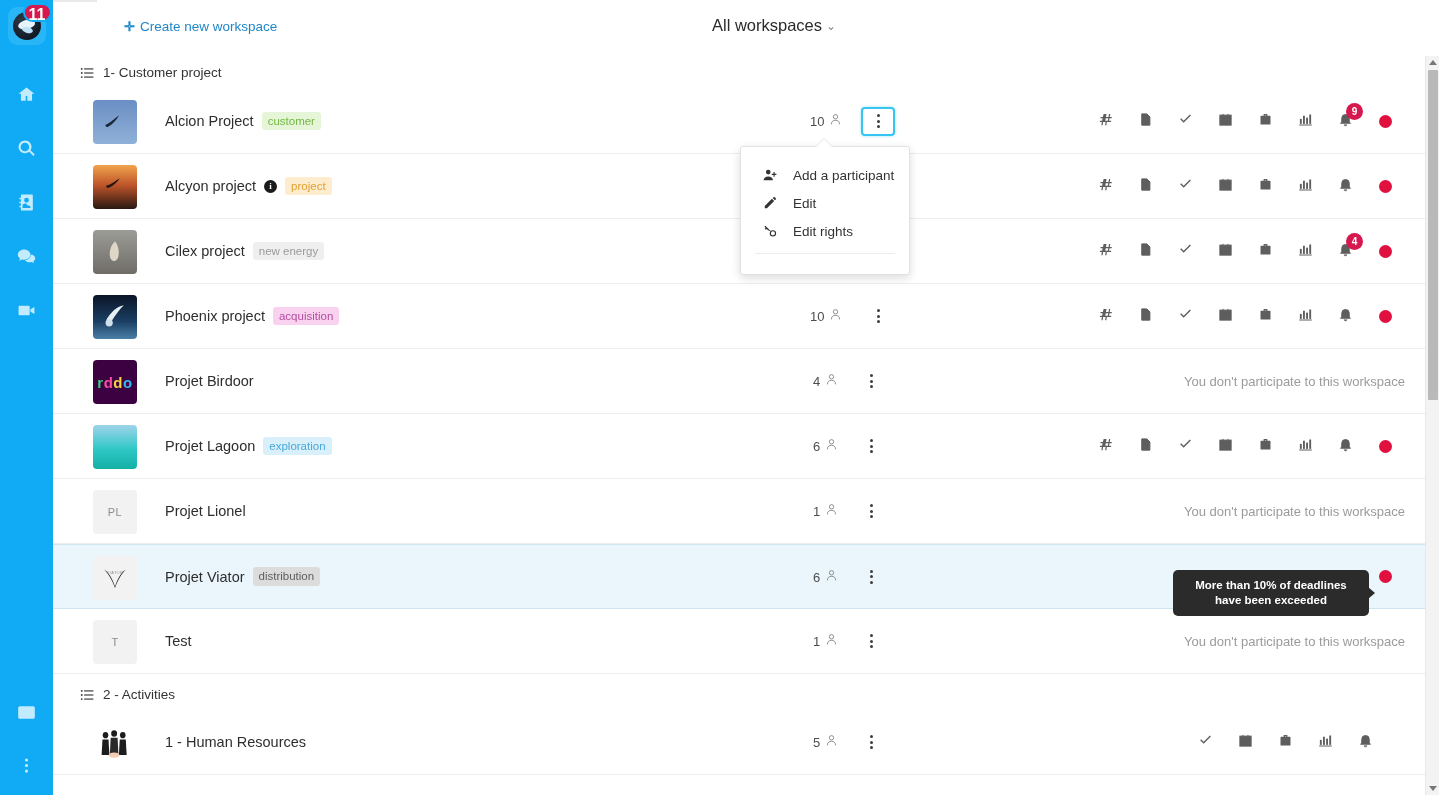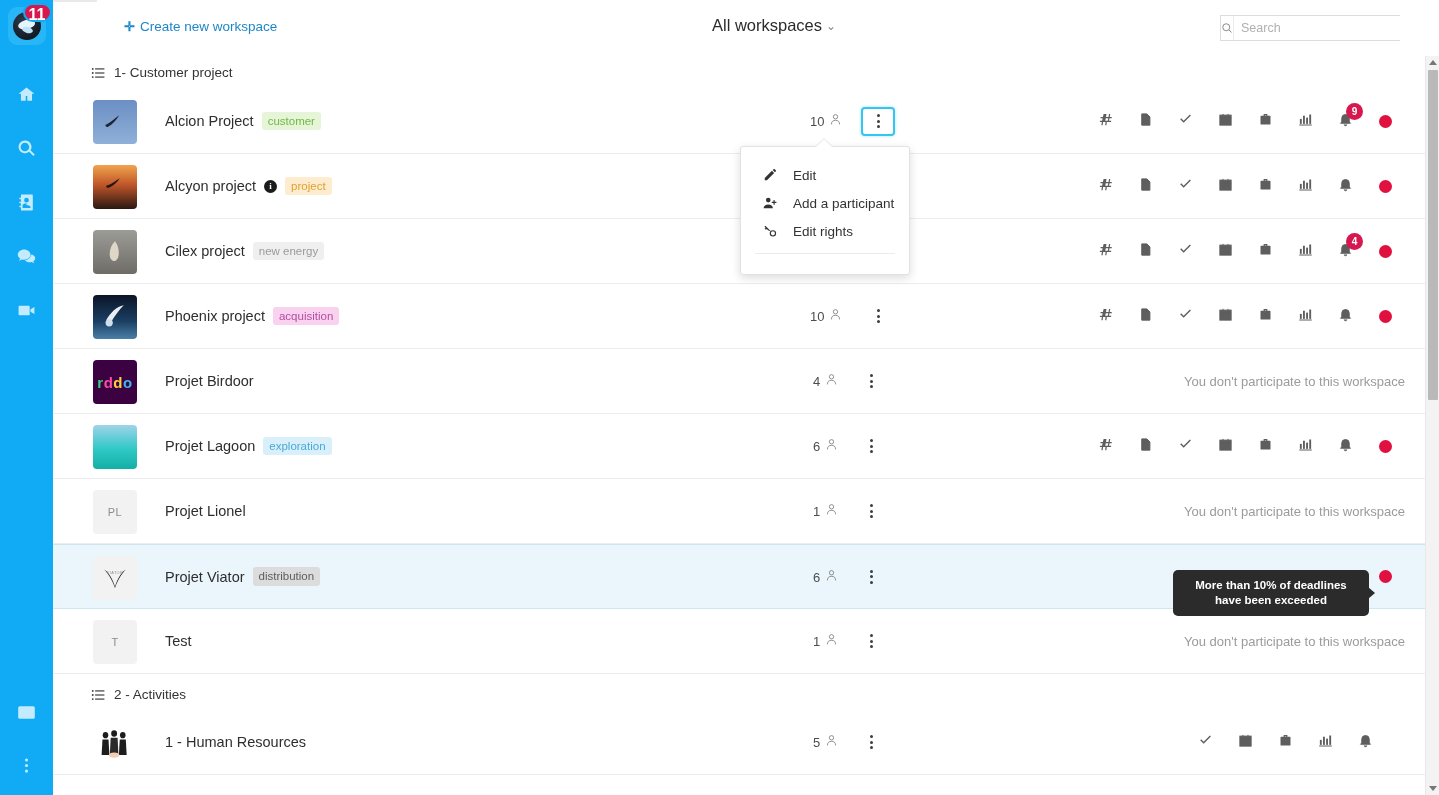--- a/index.html
+++ b/index.html
@@ -90,21 +90,21 @@
   }
   #search-input::placeholder { color: #b0b0b0; }
 
   
   #main {
     position: absolute; left: 53px; top: 56px; right: 0; bottom: 0;
     background: #fff; overflow: hidden;
   }
   .section-head {
     display: flex; align-items: center; gap: 9px;
-    padding: 9px 0 9px 27px; font-size: 13.5px; color: #333; margin-left: 11px;
+    padding: 9px 0 9px 27px; font-size: 13.5px; color: #333;
   }
   .section-head .lst svg { width: 14px; height: 14px; fill: #3b3b3b; display:block; }
 
   .row {
     position: relative; height: 65px;
     border-bottom: 1px solid #ededed;
     display: flex; align-items: center;
   }
   .row.sel { background: #eaf6fb; border-top: 1px solid #cfe6f1; border-bottom: 1px solid #cfe6f1; }
 
@@ -295,29 +295,20 @@
 
   <div id="create-workspace">
     <span class="plus">✛</span><span class="cw-label">Create new workspace</span>
   </div>
 
   <div id="ws-select">
     <span class="ws-title">All workspaces</span>
     <span class="chev">⌄</span>
   </div>
 
-  <div id="search-box">
-    <span class="s-ico">
-      <svg viewBox="0 0 24 24">
-          <circle cx="10.5" cy="10.5" r="7"></circle>
-          <path d="M16 16l5 5"></path>
-        </svg>
-    </span>
-    <input id="search-input" type="text" placeholder="Search" style="">
-  </div>
 </div>
 
 <div id="main">
 
   <div class="section-head">
     <span class="lst">
       <svg viewBox="0 0 24 24">
           <circle cx="3" cy="5" r="1.6"></circle>
           <circle cx="3" cy="12" r="1.6"></circle>
           <circle cx="3" cy="19" r="1.6"></circle>
@@ -864,34 +855,34 @@
         </div>
     </div>
   </div>
 
 </div>
 
 <div id="menu">
   <div class="mi">
     <span class="mico">
       <svg viewBox="0 0 24 24">
-          <path d="M3 17.2 15.3 4.9l3.8 3.8L6.8 21H3zM16.6 3.6 18 2.2a1.6 1.6 0 012.3 0l1.5 1.5a1.6 1.6 0 010 2.3l-1.4 1.4z"></path>
-        </svg>
-    </span>
-    <span>Edit</span>
-  </div>
-  <div class="mi">
-    <span class="mico">
-      <svg viewBox="0 0 24 24">
           <circle cx="9" cy="7" r="4"></circle>
           <path d="M1 21c0-4 3.6-6.5 8-6.5s8 2.5 8 6.5z"></path>
           <path d="M18 7h2v3h3v2h-3v3h-2v-3h-3v-2h3z"></path>
         </svg>
     </span>
     <span>Add a participant</span>
+  </div>
+  <div class="mi">
+    <span class="mico">
+      <svg viewBox="0 0 24 24">
+          <path d="M3 17.2 15.3 4.9l3.8 3.8L6.8 21H3zM16.6 3.6 18 2.2a1.6 1.6 0 012.3 0l1.5 1.5a1.6 1.6 0 010 2.3l-1.4 1.4z"></path>
+        </svg>
+    </span>
+    <span>Edit</span>
   </div>
   <div class="mi">
     <span class="mico">
       <svg viewBox="0 0 24 24">
           <circle cx="17" cy="16" r="4.5" fill="none" stroke="#333" stroke-width="2"></circle>
           <path d="M14 13 4 3l-1.5 1.5 2 2L3 8l2 2 1.5-1.5 2 2z"></path>
         </svg>
     </span>
     <span>Edit rights</span>
   </div>

